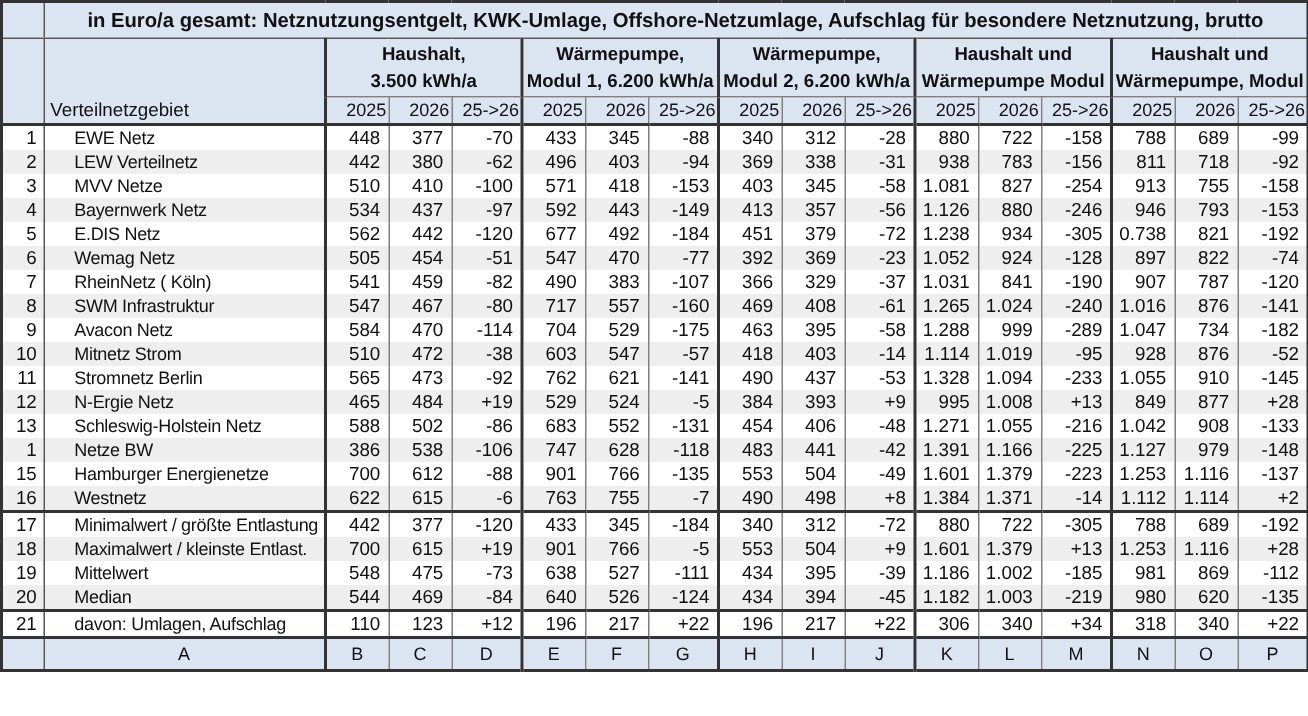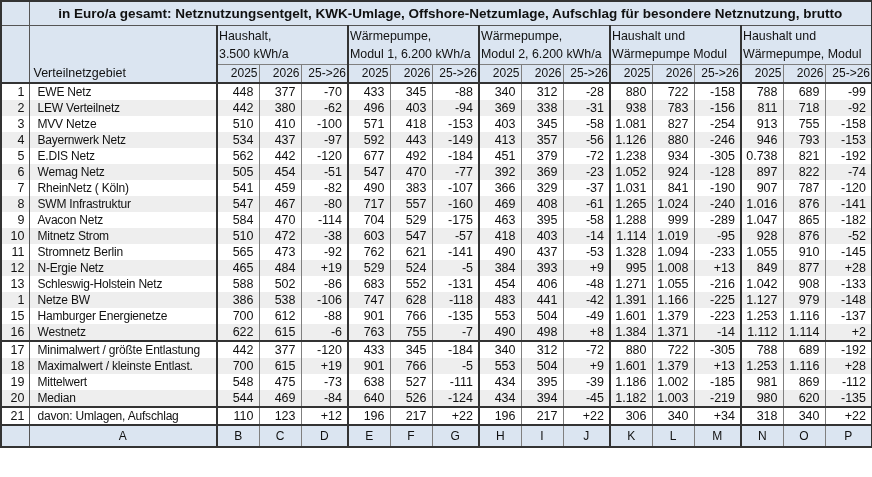--- a/index.html
+++ b/index.html
@@ -20,34 +20,34 @@
   }
   td{overflow:hidden;white-space:nowrap;}
   
   .row-title{height:24px;}
   .row-group{height:38px;}
   .row-sub{height:19px;}
   .row-letters{height:22px;}
   .corner,.hdr-num,.vng,.title,.grp,.sub,.ltr{background:var(--header-bg);}
   .row-title td{border-bottom:1px solid var(--border-mid);}
   .title{text-align:center;font-weight:bold;font-size:13.5px;}
-  .grp{text-align:left;font-weight:normal;font-size:12.4px;line-height:18px;vertical-align:middle;border-bottom:1px solid var(--border-thin);}
+  .grp{text-align:center;font-weight:bold;font-size:12.4px;line-height:18px;vertical-align:middle;border-bottom:1px solid var(--border-thin);}
   .sub{text-align:right;font-size:12px;}
   .vng{vertical-align:bottom;text-align:left;padding:0 0 2px 4px;margin-top:48px;}
   
   .bl2{border-left:2px solid var(--border-thick);}
   .bl1t{border-left:1px solid var(--border-thin);}
   .blA{border-left:1px solid var(--border-mid);}
   td.name{border-left:1px solid var(--border-mid);}
   
   tbody tr:first-child td{border-top:2px solid var(--border-thick);}
   tr.stripe td{background:var(--stripe-bg);}
   tr.sect td{border-top:2px solid var(--border-thick);}
   .rownum{text-align:right;padding-right:4px;}
-  .name{text-align:left;padding-left:8px;font-size:12px;letter-spacing:-0.2px;}
+  .name{text-align:left;padding-left:20px;font-size:12px;letter-spacing:-0.2px;}
   .val{text-align:right;padding-right:5px;}
   
   tfoot td{border-top:2px solid var(--border-thick);}
   .ltr{text-align:center;font-size:12px;}
 </style>
 </head>
 <body>
 
 <table>
   <colgroup>
@@ -278,21 +278,21 @@
         <td class="val bl2">704</td>
         <td class="val bl1t">529</td>
         <td class="val bl1t">-175</td>
         <td class="val bl2">463</td>
         <td class="val bl1t">395</td>
         <td class="val bl1t">-58</td>
         <td class="val bl2">1.288</td>
         <td class="val bl1t">999</td>
         <td class="val bl1t">-289</td>
         <td class="val bl2">1.047</td>
-        <td class="val bl1t">865</td>
+        <td class="val bl1t">734</td>
         <td class="val bl1t">-182</td>
       </tr>
       <tr class="stripe">
         <td class="rownum">10</td>
         <td class="name">Mitnetz Strom</td>
         <td class="val bl2">510</td>
         <td class="val bl1t">472</td>
         <td class="val bl1t">-38</td>
         <td class="val bl2">603</td>
         <td class="val bl1t">547</td>

